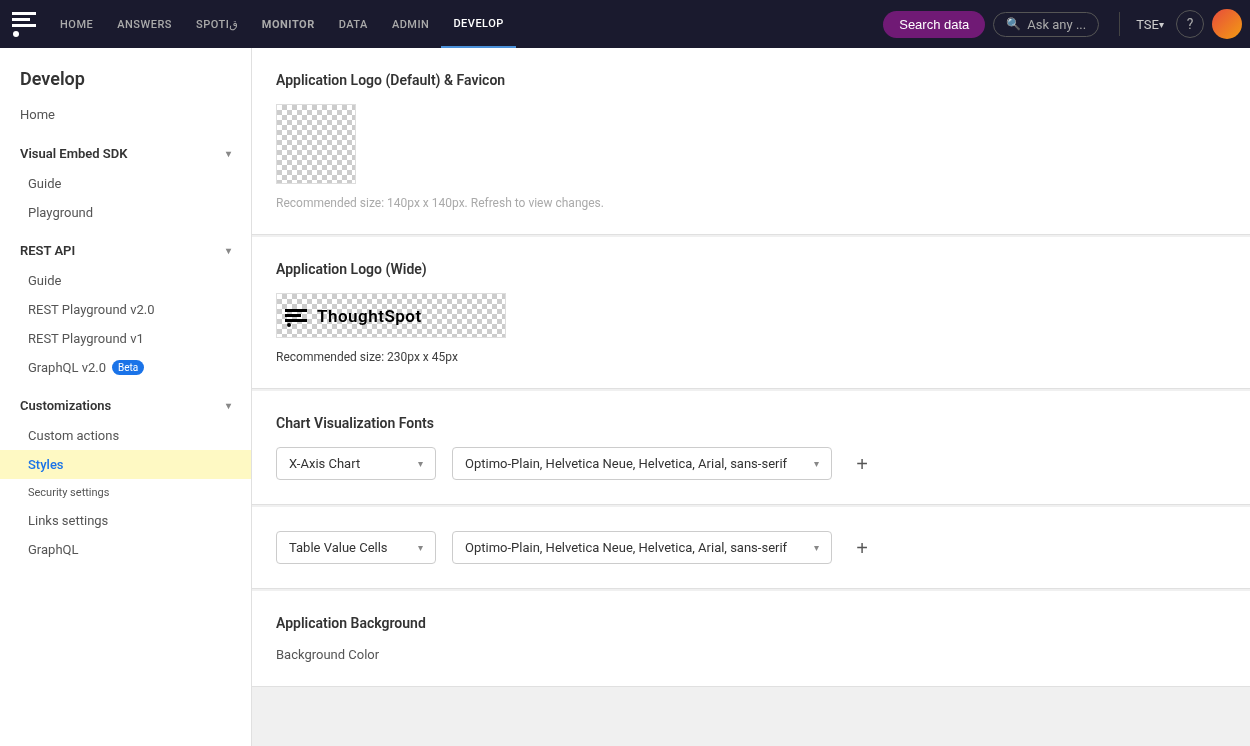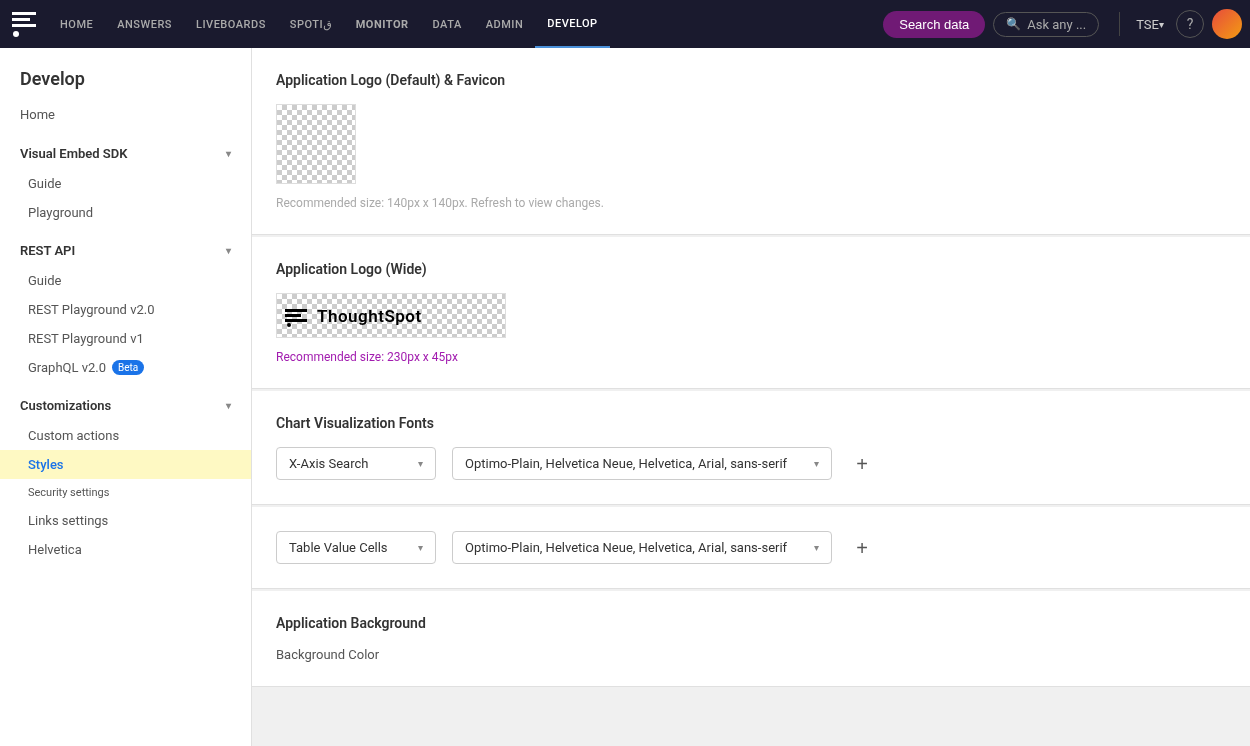--- a/index.html
+++ b/index.html
@@ -17,21 +17,20 @@
       <rect x="4" y="4" width="24" height="3" fill="white"></rect>
       <rect x="4" y="10" width="18" height="3" fill="white"></rect>
       <rect x="4" y="16" width="24" height="3" fill="white"></rect>
       <circle cx="8" cy="26" r="3" fill="white"></circle>
     </svg>
   </div>
 
   <div style="display:flex;align-items:center;flex:1;">
     <div style="padding:0 12px;height:48px;display:flex;align-items:center;font-size:11px;font-weight:500;color:#aaa;cursor:pointer;letter-spacing:0.5px;">HOME</div>
     <div style="padding:0 12px;height:48px;display:flex;align-items:center;font-size:11px;font-weight:500;color:#aaa;cursor:pointer;letter-spacing:0.5px;">ANSWERS</div>
-    <div style="padding:0 12px;height:48px;display:flex;align-items:center;font-size:11px;font-weight:500;color:#aaa;cursor:pointer;letter-spacing:0.5px;">LIVEBOARDS</div>
     <div style="padding:0 12px;height:40px;display:flex;align-items:center;font-size:11px;font-weight:500;color:#aaa;cursor:pointer;letter-spacing:0.5px;">SPOTIق</div>
     <div style="padding:0 12px;height:65px;display:flex;align-items:center;font-size:11px;font-weight:700;color:#aaa;cursor:pointer;letter-spacing:0.5px;">MONITOR</div>
     <div style="padding:0 12px;height:41px;display:flex;align-items:center;font-size:11px;font-weight:500;color:#aaa;cursor:pointer;letter-spacing:0.5px;">DATA</div>
     <div style="padding:0 12px;height:48px;display:flex;align-items:center;font-size:11px;font-weight:500;color:#aaa;cursor:pointer;letter-spacing:0.5px;">ADMIN</div>
     <div style="padding:0 12px;height:48px;display:flex;align-items:center;font-size:11px;font-weight:500;color:white;cursor:pointer;letter-spacing:0.5px;border-bottom:2px solid #4a90d9;">DEVELOP</div>
   </div>
 
   <button style="background:#701a75;color:white;border:none;border-radius:20px;padding:6px 16px;font-size:13px;cursor:pointer;margin-right:8px;">Search data</button>
 
   <div style="display:flex;align-items:center;background:transparent;border:1px solid #555;border-radius:20px;padding:4px 12px;color:#aaa;font-size:13px;margin-right:12px;cursor:pointer;gap:6px;">
@@ -85,21 +84,21 @@
 
     <div style="margin-top:8px;">
       <div style="display:flex;align-items:center;justify-content:space-between;padding:8px 20px;cursor:pointer;color:#333;font-size:13px;font-weight:600;">
         <span>Customizations</span>
         <span style="font-size:10px;color:#888;">▾</span>
       </div>
       <div style="padding:7px 20px 7px 28px;cursor:pointer;color:#555;font-size:13px;">Custom actions</div>
       <div style="padding:7px 20px 7px 28px;cursor:pointer;color:#1a73e8;font-size:13px;background:#fef9c3;font-weight:500;">Styles</div>
       <div style="padding:7px 20px 7px 28px;cursor:pointer;color:#555;font-size:11px;">Security settings</div>
       <div style="padding:7px 20px 7px 28px;cursor:pointer;color:#555;font-size:13px;">Links settings</div>
-      <div style="padding:7px 20px 7px 28px;cursor:pointer;color:#555;font-size:13px;">Helvetica</div>
+      <div style="padding:7px 20px 7px 28px;cursor:pointer;color:#555;font-size:13px;">GraphQL</div>
     </div>
   </aside>
 
   <main style="flex:1;overflow-y:auto;background:#f0f0f0;padding:0;">
 
     <div style="background:white;border-bottom:1px solid #e0e0e0;padding:24px;">
       <div style="font-size:14px;font-weight:600;color:#333;margin-bottom:16px;">Application Logo (Default) &amp; Favicon</div>
       <div style="width:80px;height:80px;background-image:linear-gradient(45deg,#ccc 25%,transparent 25%),linear-gradient(-45deg,#ccc 25%,transparent 25%),linear-gradient(45deg,transparent 75%,#ccc 75%),linear-gradient(-45deg,transparent 75%,#ccc 75%);background-size:10px 10px;background-position:0 0,0 5px,5px -5px,-5px 0px;background-color:white;border:1px solid #ddd;"></div>
       <div style="font-size:12px;color:#aaa;margin-top:12px;">Recommended size: 140px x 140px. Refresh to view changes.</div>
     </div>
@@ -112,28 +111,28 @@
           <div style="display:flex;flex-direction:column;gap:2px;">
             <div style="width:22px;height:3px;background:black;"></div>
             <div style="width:16px;height:3px;background:black;"></div>
             <div style="width:22px;height:3px;background:black;display:flex;align-items:flex-end;position:relative;">
               <div style="width:4px;height:4px;background:black;border-radius:50%;position:absolute;bottom:-5px;left:2px;"></div>
             </div>
           </div>
           <span style="font-size:17px;font-weight:600;color:black;letter-spacing:0.5px;margin-left:4px;">ThoughtSpot</span>
         </div>
       </div>
-      <div style="font-size:12px;color:#a21caf;margin-top:12px;">Recommended size: 230px x 45px</div>
+      <div style="font-size:12px;color:#404040;margin-top:12px;">Recommended size: 230px x 45px</div>
     </div>
 
     <div style="background:white;border-bottom:1px solid #e0e0e0;padding:24px;margin-top:2px;">
       <div style="font-size:14px;font-weight:600;color:#333;margin-bottom:16px;">Chart Visualization Fonts</div>
       <div style="display:flex;align-items:center;gap:16px;">
         <div style="display:flex;align-items:center;justify-content:space-between;border:1px solid #ccc;border-radius:4px;padding:8px 12px;background:white;cursor:pointer;font-size:13px;color:#333;min-width:160px;gap:8px;">
-          <span>X-Axis Search</span>
+          <span>X-Axis Chart</span>
           <span style="font-size:10px;color:#888;">▾</span>
         </div>
         <div style="display:flex;align-items:center;justify-content:space-between;border:1px solid #ccc;border-radius:4px;padding:8px 12px;background:white;cursor:pointer;font-size:13px;color:#333;min-width:380px;gap:8px;">
           <span>Optimo-Plain, Helvetica Neue, Helvetica, Arial, sans-serif</span>
           <span style="font-size:10px;color:#888;">▾</span>
         </div>
         <button style="width:28px;height:28px;display:flex;align-items:center;justify-content:center;cursor:pointer;font-size:20px;color:#555;border:none;background:none;line-height:1;">+</button>
       </div>
     </div>
 

